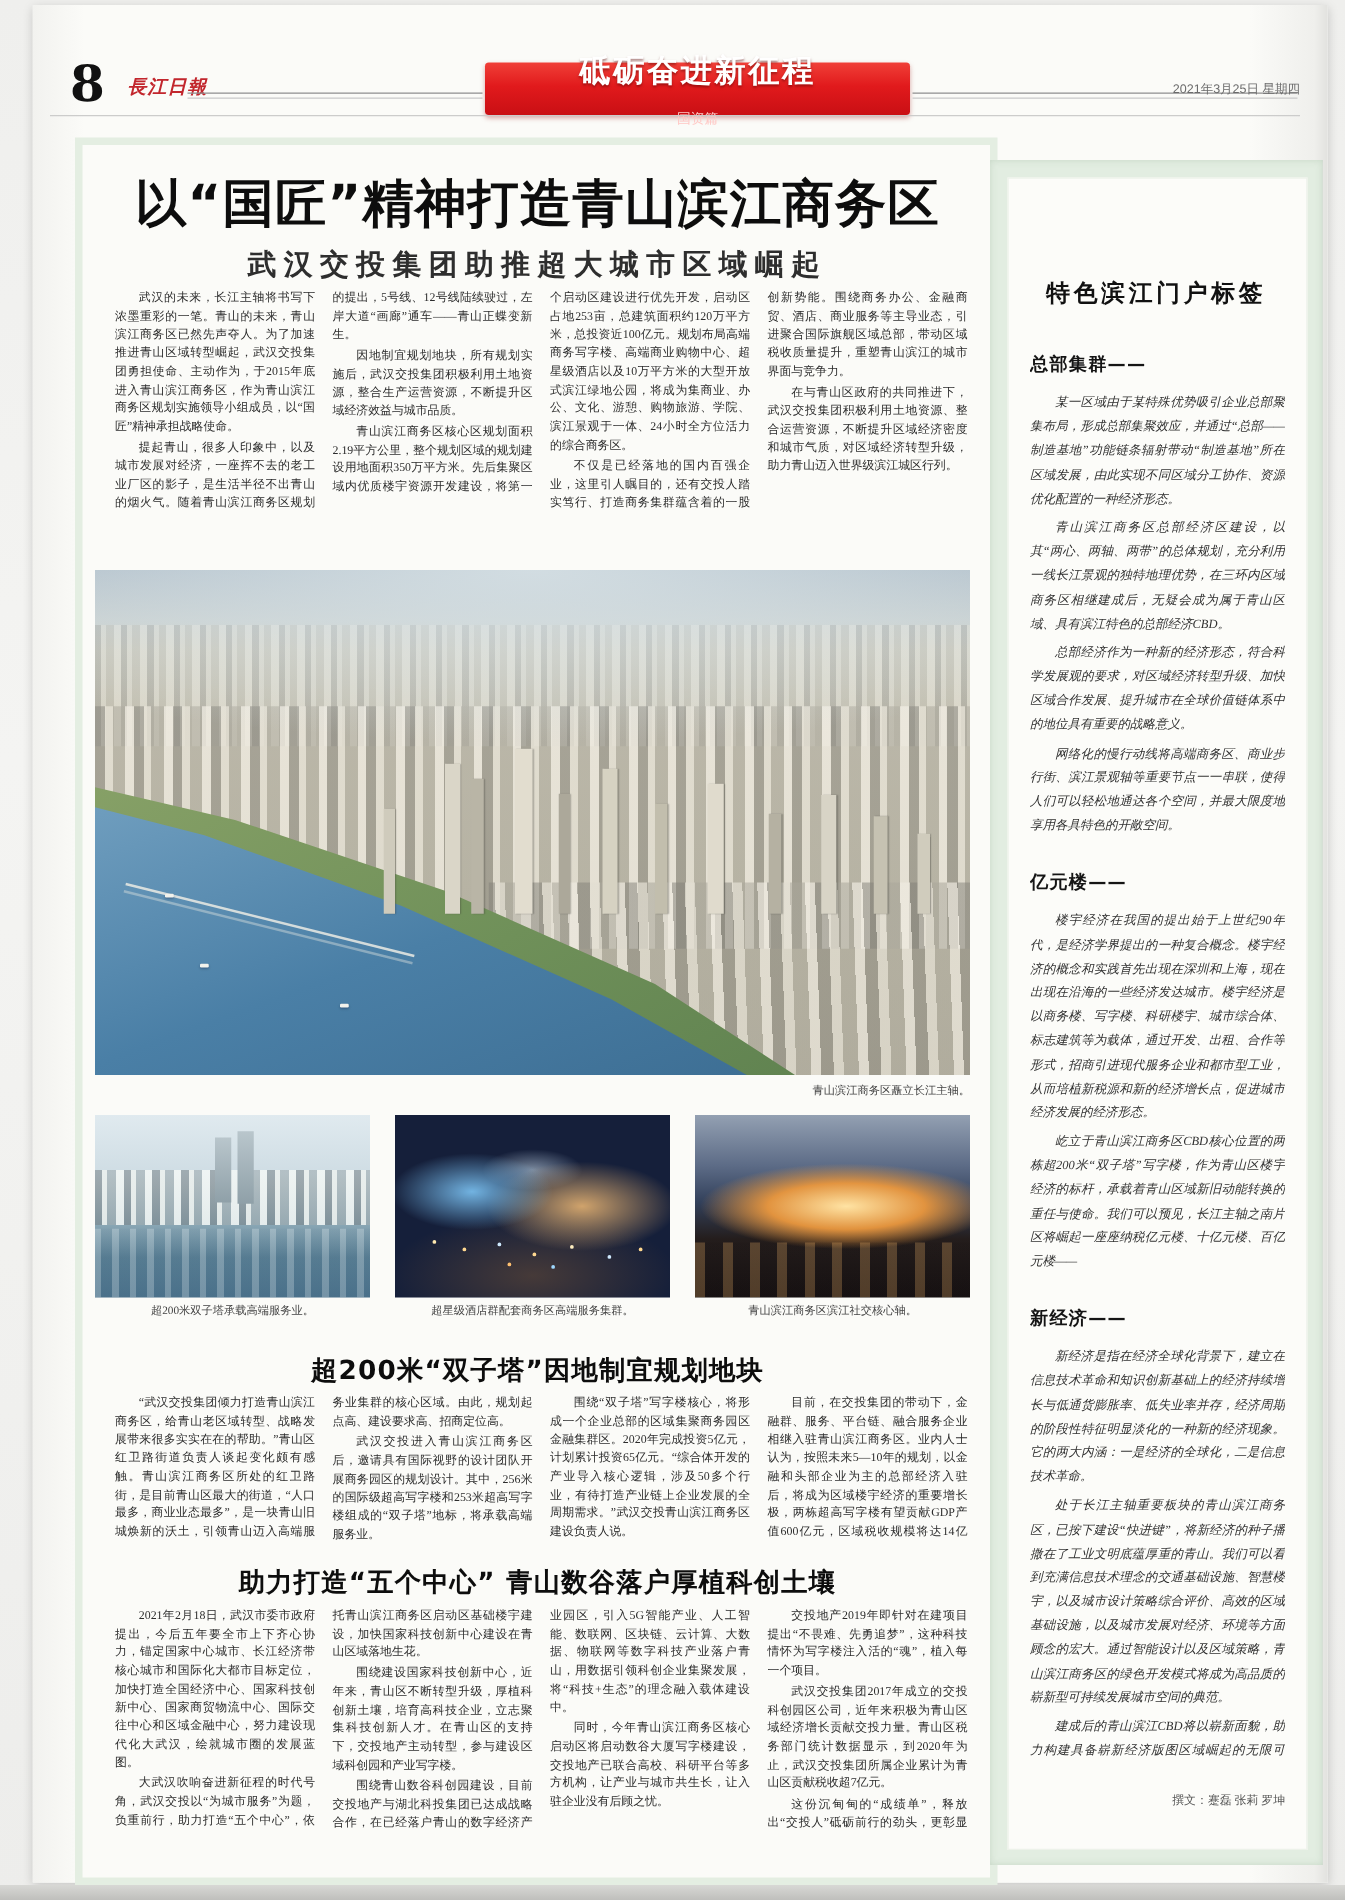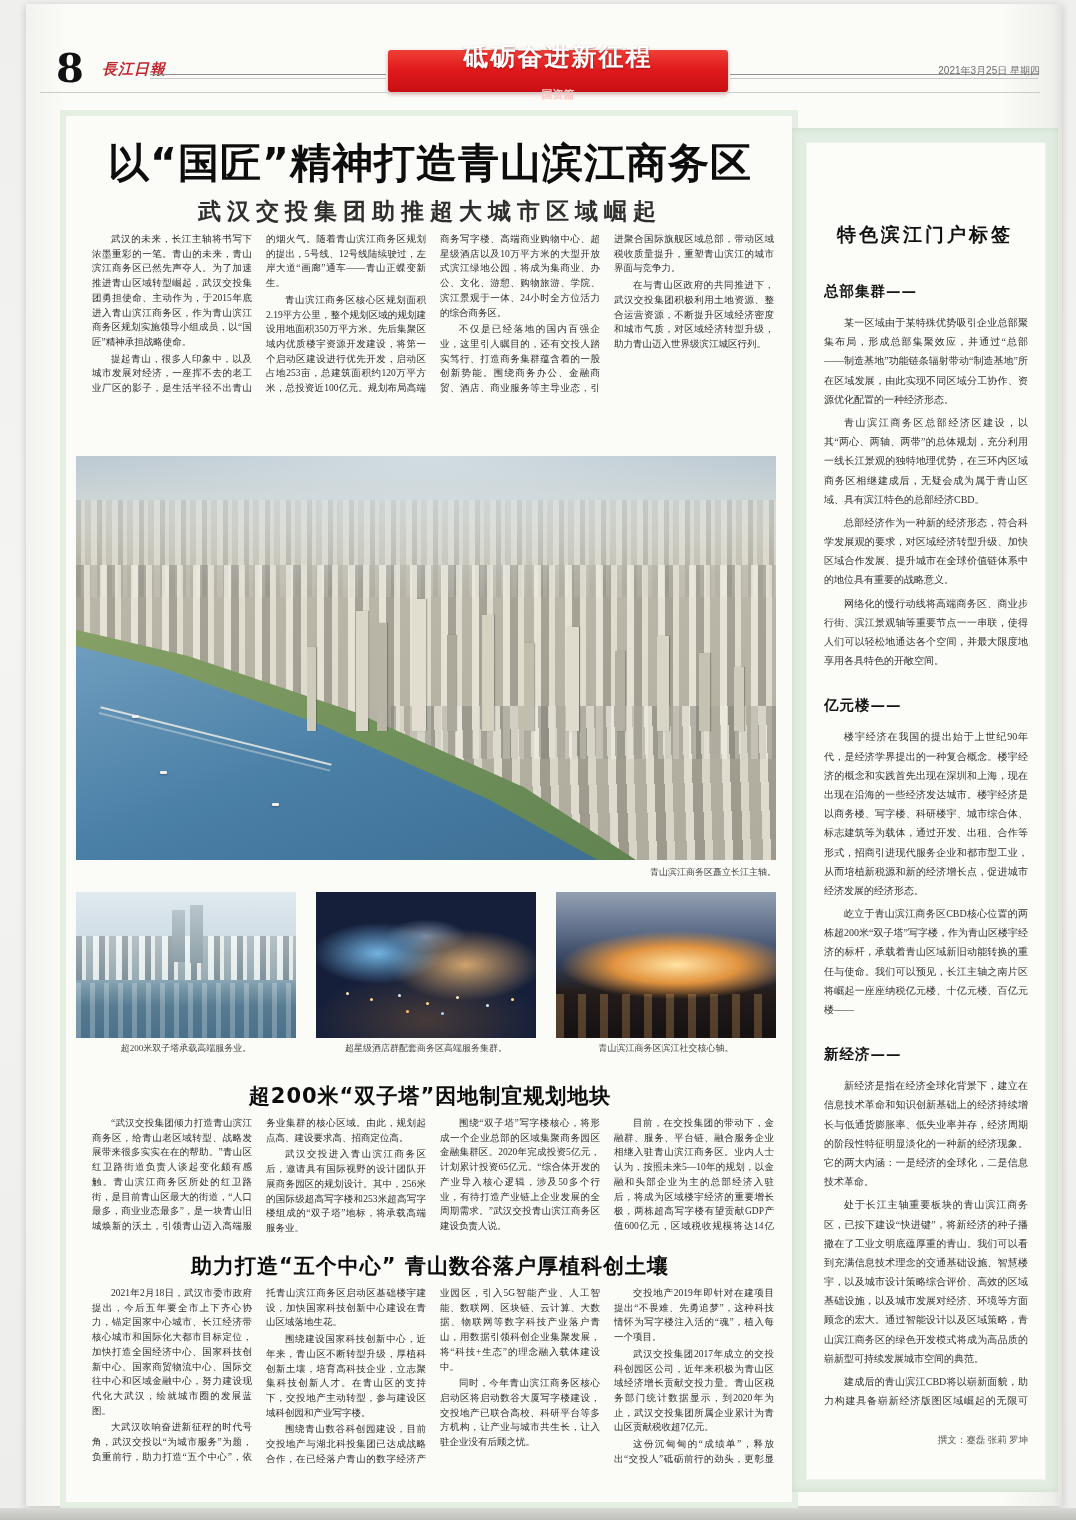--- a/index.html
+++ b/index.html
@@ -19,21 +19,21 @@
   .masthead{position:absolute;left:102px;top:60px;color:#c2262d;font-size:15px;
     font-weight:bold;font-style:italic;letter-spacing:1px;font-family:"Liberation Serif",serif;}
   .rule{position:absolute;height:3px;border-top:1px solid #8f8f8f;border-bottom:1px solid #c9c9c9;}
   .rule-left{left:150px;top:74px;width:236px;}
   .rule-right{left:730px;top:74px;width:308px;}
   .banner{position:absolute;left:388px;top:50px;width:340px;height:42px;border-radius:3px;
     background:linear-gradient(180deg,#f04038 0%,#e11a1c 45%,#c90f14 100%);
     box-shadow:0 2px 4px rgba(150,0,0,.35);display:flex;align-items:center;justify-content:center;gap:8px;flex-direction:column;}
   .banner-title{color:#fff;font-size:25px;font-weight:bold;letter-spacing:2px;
     font-family:"DejaVu Sans",sans-serif;text-shadow:0 1px 2px rgba(90,0,0,.5);}
-  .banner-tag{color:#ffc7c4;font-size:11px;font-weight:bold;margin-top:6px;}
+  .banner-tag{color:#ffc7c4;font-size:11px;font-weight:normal;margin-top:6px;}
   .page-date{position:absolute;left:850px;top:64px;width:190px;text-align:right;
     font-size:10px;color:#6b6b6b;font-family:"Liberation Sans",sans-serif;}
   .header-underline{position:absolute;left:40px;top:92px;width:1000px;height:1px;background:#cccccb;}
   
   .main-frame{position:absolute;left:60px;top:110px;width:726px;height:1386px;
     border:6px solid #e4eee2;}
   .sidebar-frame{position:absolute;left:792px;top:128px;width:266px;height:1364px;
     background:#e2ede1;box-shadow:inset 0 0 6px rgba(120,150,120,.25);}
   .sidebar-panel{position:absolute;left:806px;top:142px;width:238px;height:1336px;
     background:#fcfcf9;border:1px solid #edf2ea;}
@@ -100,21 +100,21 @@
     background:repeating-linear-gradient(90deg,rgba(255,190,110,.25) 0 8px,rgba(20,14,14,.1) 8px 22px);}
   
   .sb-title{position:absolute;left:806px;top:222px;width:238px;text-align:center;
     font-size:19px;font-weight:bold;letter-spacing:3px;color:#111;
     font-family:"DejaVu Serif",serif;}
   .sb-body{position:absolute;left:824px;top:268px;width:204px;height:1140px;overflow:hidden;}
   .sb-sec-head{font-size:14.5px;font-weight:bold;color:#151515;margin:26px 0 12px;
     font-family:"DejaVu Sans",sans-serif;letter-spacing:1px;}
   .sb-sec-head:first-child{margin-top:14px;}
   .sb-paras p{margin:0 0 4px;text-indent:2em;text-align:justify;font-size:10px;
-    line-height:1.92;color:#303030;font-family:"Liberation Serif","DejaVu Serif",serif;}
+    line-height:1.92;color:#303030;font-style:italic;font-family:"Liberation Serif","DejaVu Serif",serif;}
   .sb-credits{position:absolute;left:824px;top:1434px;width:204px;text-align:right;
     font-size:9.5px;color:#555;}
 </style>
 </head>
 <body>
 
 <div class="sheet"></div>
 <div class="main-frame"></div>
 
 <div class="page-num">8</div>
@@ -127,20 +127,21 @@
 <div class="rule rule-right"></div>
 <div class="page-date">2021年3月25日 星期四</div>
 <div class="header-underline"></div>
 
 <div class="headline">以“国匠”精神打造青山滨江商务区</div>
 <div class="subheadline">武汉交投集团助推超大城市区域崛起</div>
 
 <div class="cols intro">
     <p>武汉的未来，长江主轴将书写下浓墨重彩的一笔。青山的未来，青山滨江商务区已然先声夺人。为了加速推进青山区域转型崛起，武汉交投集团勇担使命、主动作为，于2015年底进入青山滨江商务区，作为青山滨江商务区规划实施领导小组成员，以“国匠”精神承担战略使命。</p>
     <p>提起青山，很多人印象中，以及城市发展对经济，一座挥不去的老工业厂区的影子，是生活半径不出青山的烟火气。随着青山滨江商务区规划的提出，5号线、12号线陆续驶过，左岸大道“画廊”通车——青山正蝶变新生。</p>
+    <p>因地制宜规划地块，所有规划实施后，武汉交投集团积极利用土地资源，整合生产运营资源，不断提升区域经济效益与城市品质。</p>
     <p>青山滨江商务区核心区规划面积2.19平方公里，整个规划区域的规划建设用地面积350万平方米。先后集聚区域内优质楼宇资源开发建设，将第一个启动区建设进行优先开发，启动区占地253亩，总建筑面积约120万平方米，总投资近100亿元。规划布局高端商务写字楼、高端商业购物中心、超星级酒店以及10万平方米的大型开放式滨江绿地公园，将成为集商业、办公、文化、游憩、购物旅游、学院、滨江景观于一体、24小时全方位活力的综合商务区。</p>
     <p>不仅是已经落地的国内百强企业，这里引人瞩目的，还有交投人踏实笃行、打造商务集群蕴含着的一股创新势能。围绕商务办公、金融商贸、酒店、商业服务等主导业态，引进聚合国际旗舰区域总部，带动区域税收质量提升，重塑青山滨江的城市界面与竞争力。</p>
     <p>在与青山区政府的共同推进下，武汉交投集团积极利用土地资源、整合运营资源，不断提升区域经济密度和城市气质，对区域经济转型升级，助力青山迈入世界级滨江城区行列。</p>
   </div>
 
 <div class="hero">
   <div class="far-city"></div>
   <div class="mid-city"></div>
   <div class="low-city"></div>
   <div class="river"></div>

